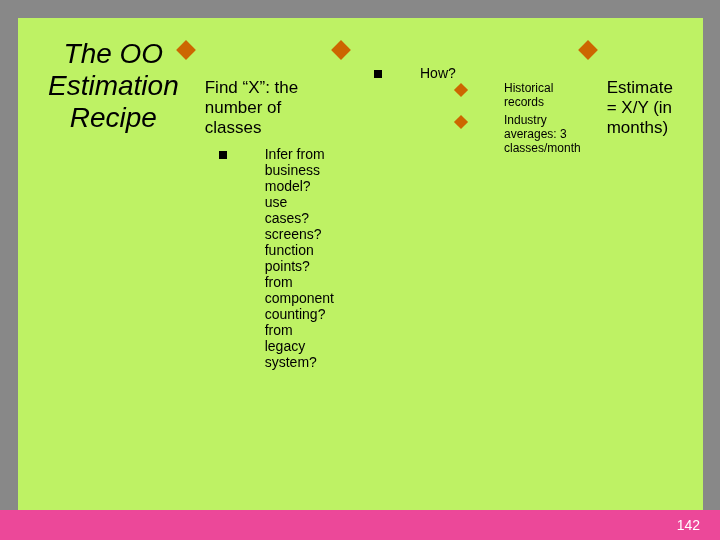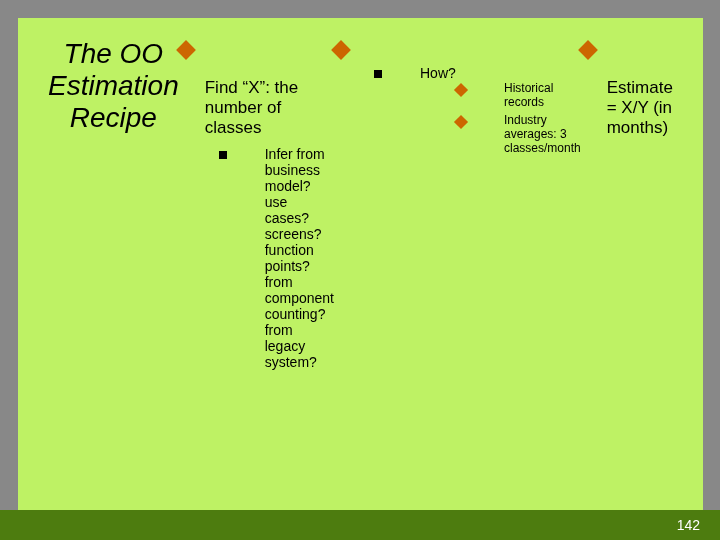--- a/index.html
+++ b/index.html
@@ -31,21 +31,21 @@
       width: 100%;
       height: 18px;
       background: #888888;
       flex-shrink: 0;
     }
 
     
     .bottom-bar {
       width: 100%;
       height: 30px;
-      background: #4d7c0f;
+      background: #ec4899;
       flex-shrink: 0;
       display: flex;
       align-items: center;
       justify-content: flex-end;
       padding-right: 20px;
     }
 
     .slide-number {
       color: #ffffff;
       font-size: 14px;

